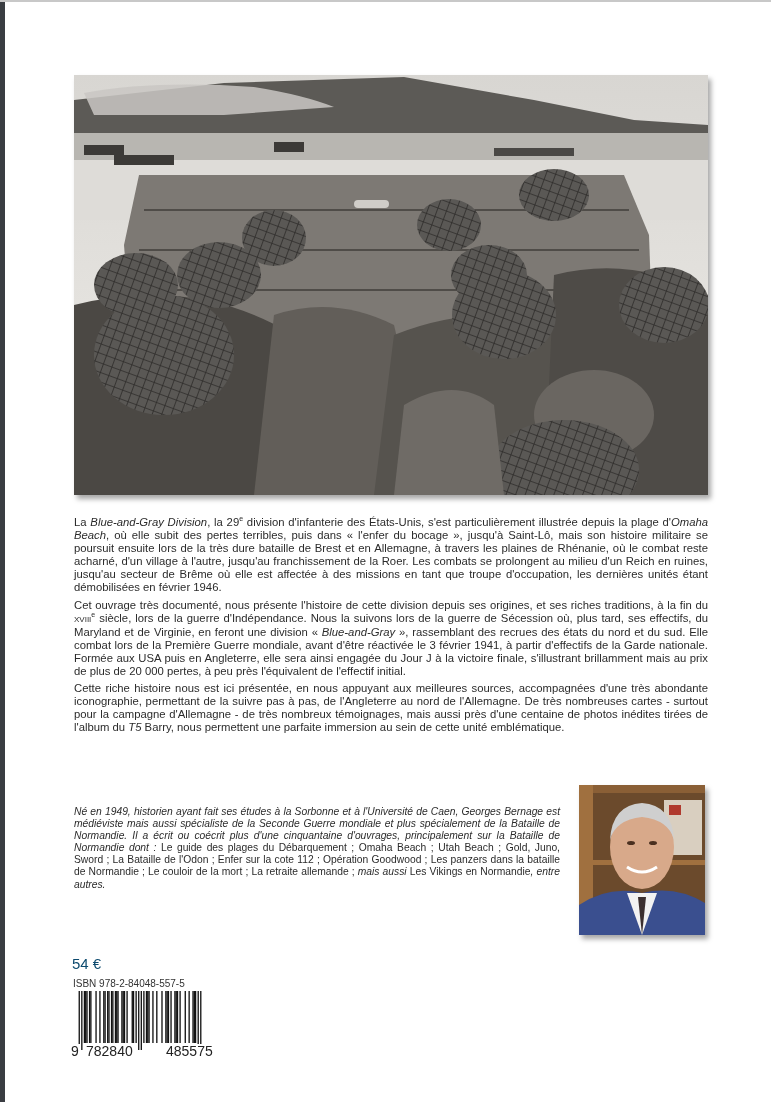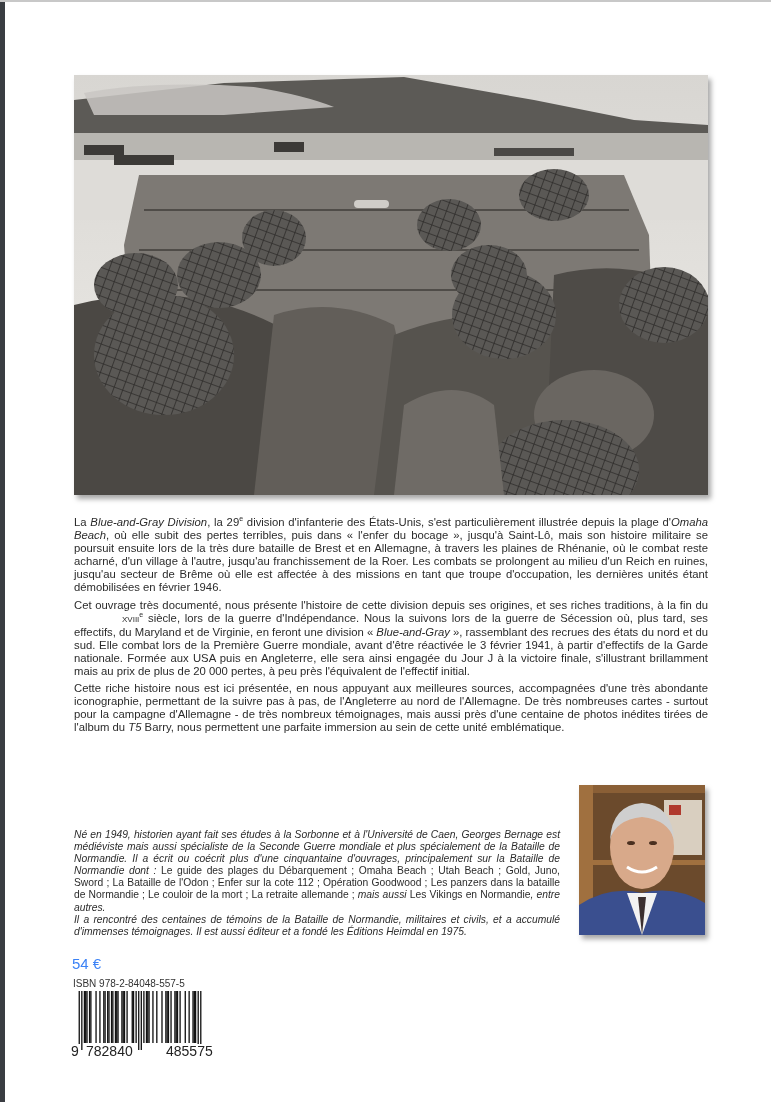--- a/index.html
+++ b/index.html
@@ -22,41 +22,41 @@
   .photo svg { display: block; width: 100%; height: 100%; }
 
   
   .body-text {
     position: absolute; left: 74px; top: 516px; width: 634px;
     font-size: 11.3px; line-height: 13.1px; text-align: justify;
     color: #2b2b2b;
   }
   .body-text p { margin: 0 0 4px 0; }
   .body-text em { font-style: italic; }
-  .sc { font-size: 8px; margin-left: 48px; }
+  .sc { font-size: 8px; }
   sup { font-size: 7px; line-height: 0; }
 
   
   .bio {
-    position: absolute; left: 74px; top: 829px; width: 486px;
+    position: absolute; left: 74px; top: 806px; width: 486px;
     font-size: 10.3px; line-height: 12.1px; text-align: justify;
     color: #2b2b2b;
   }
   .bio p { margin: 0; }
 
   .author-photo {
     position: absolute; left: 579px; top: 785px; width: 126px; height: 150px;
     overflow: hidden;
     box-shadow: 3px 4px 5px rgba(0,0,0,0.35);
   }
   .author-photo svg { display: block; width: 100%; height: 100%; }
 
   .price {
     position: absolute; left: 72px; top: 955px;
-    font-size: 15px; color: #3b82f6;
+    font-size: 15px; color: #0c4a6e;
   }
   .isbn {
     position: absolute; left: 73px; top: 978px;
     font-size: 10px; color: #333;
   }
   .barcode {
     position: absolute; left: 76px; top: 991px; width: 128px; height: 59px;
   }
   .barcode svg { display: block; width: 100%; height: 100%; }
   .bc-digits {
@@ -123,21 +123,20 @@
 </div>
 
 <div class="body-text">
   <p><span>La </span><em>Blue-and-Gray Division</em><span>, la 29</span><sup>e</sup><span> division d'infanterie des États-Unis, s'est particulièrement illustrée depuis la plage d'</span><em>Omaha Beach</em><span>, où elle subit des pertes terribles, puis dans « l'enfer du bocage », jusqu'à Saint-Lô, mais son histoire militaire se poursuit ensuite lors de la très dure bataille de Brest et en Allemagne, à travers les plaines de Rhénanie, où le combat reste acharné, d'un village à l'autre, jusqu'au franchissement de la Roer. Les combats se prolongent au milieu d'un Reich en ruines, jusqu'au secteur de Brême où elle est affectée à des missions en tant que troupe d'occupation, les dernières unités étant démobilisées en février 1946.</span></p>
   <p><span>Cet ouvrage très documenté, nous présente l'histoire de cette division depuis ses origines, et ses riches traditions, à la fin du </span><span class="sc">XVIII</span><sup>e</sup><span> siècle, lors de la guerre d'Indépendance. Nous la suivons lors de la guerre de Sécession où, plus tard, ses effectifs, du Maryland et de Virginie, en feront une division « </span><em>Blue-and-Gray</em><span> », rassemblant des recrues des états du nord et du sud. Elle combat lors de la Première Guerre mondiale, avant d'être réactivée le 3 février 1941, à partir d'effectifs de la Garde nationale. Formée aux USA puis en Angleterre, elle sera ainsi engagée du Jour J à la victoire finale, s'illustrant brillamment mais au prix de plus de 20 000 pertes, à peu près l'équivalent de l'effectif initial.</span></p>
   <p><span>Cette riche histoire nous est ici présentée, en nous appuyant aux meilleures sources, accompagnées d'une très abondante iconographie, permettant de la suivre pas à pas, de l'Angleterre au nord de l'Allemagne. De très nombreuses cartes - surtout pour la campagne d'Allemagne - de très nombreux témoignages, mais aussi près d'une centaine de photos inédites tirées de l'album du </span><em>T5</em><span> Barry, nous permettent une parfaite immersion au sein de cette unité emblématique.</span></p>
 </div>
 
 <div class="bio">
   <p><em>Né en 1949, historien ayant fait ses études à la Sorbonne et à l'Université de Caen, Georges Bernage est médiéviste mais aussi spécialiste de la Seconde Guerre mondiale et plus spécialement de la Bataille de Normandie. Il a écrit ou coécrit plus d'une cinquantaine d'ouvrages, principalement sur la Bataille de Normandie dont :</em><span> Le guide des plages du Débarquement ; Omaha Beach ; Utah Beach ; Gold, Juno, Sword ; La Bataille de l'Odon ; Enfer sur la cote 112 ; Opération Goodwood ; Les panzers dans la bataille de Normandie ; Le couloir de la mort ; La retraite allemande ; </span><em>mais aussi</em><span> Les Vikings en Normandie</span><em>, entre autres.</em></p>
-  <p><em>Il a rencontré des centaines de témoins de la Bataille de Normandie, militaires et civils, et a accumulé d'immenses témoignages. Il est aussi éditeur et a fondé les Éditions Heimdal en 1975.</em></p>
 </div>
 
 <div class="author-photo" title="Portrait of Georges Bernage smiling, wearing a blue suit, in front of bookshelves">
   <svg viewBox="0 0 126 150" preserveAspectRatio="none">
     <rect width="126" height="150" fill="#6b4a2c"></rect>
     <rect x="0" y="0" width="14" height="150" fill="#a0703f"></rect>
     <rect x="14" y="0" width="112" height="8" fill="#8a5f36"></rect>
     <rect x="85" y="15" width="38" height="55" fill="#d9cfc0"></rect>
     <rect x="90" y="20" width="12" height="10" fill="#b03a2e"></rect>
     <rect x="0" y="75" width="126" height="5" fill="#a0703f"></rect>

